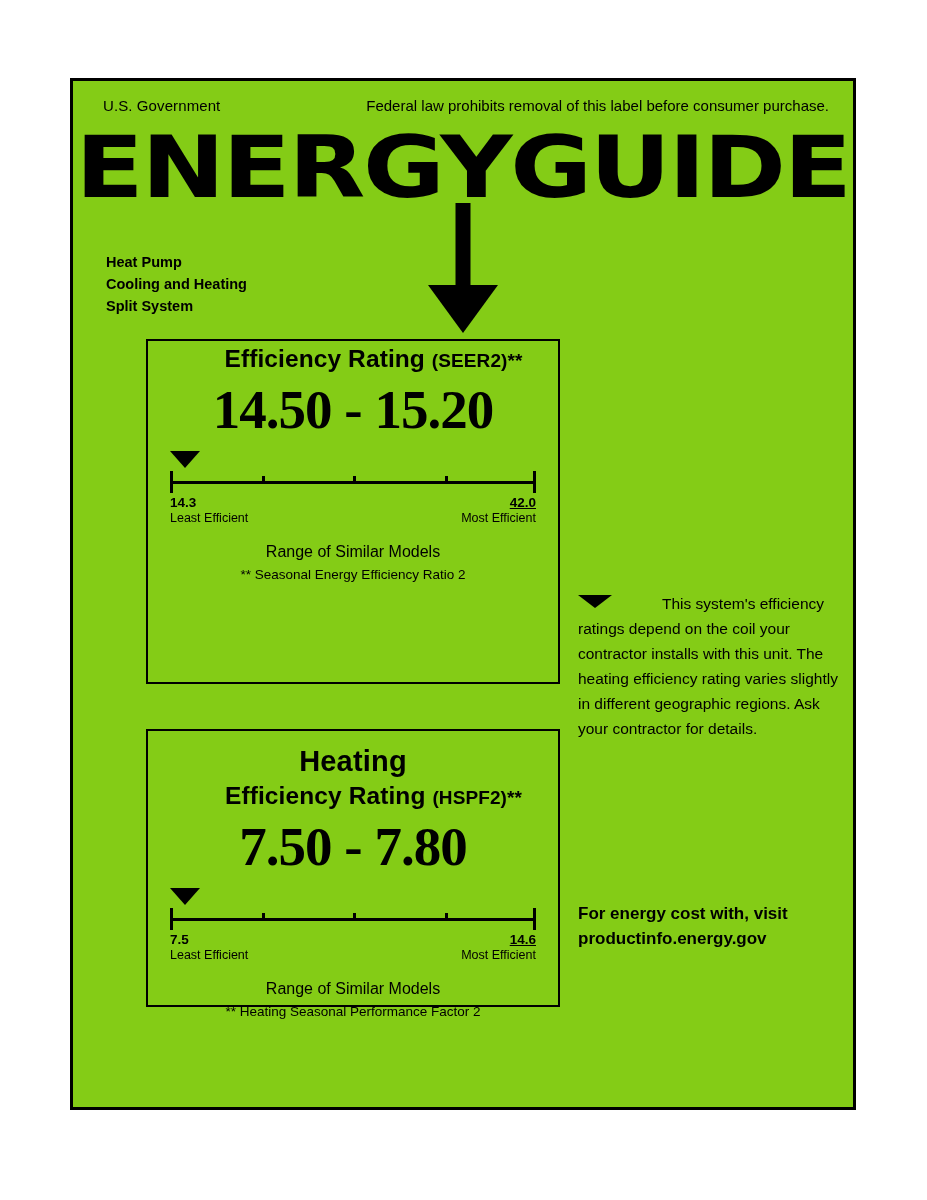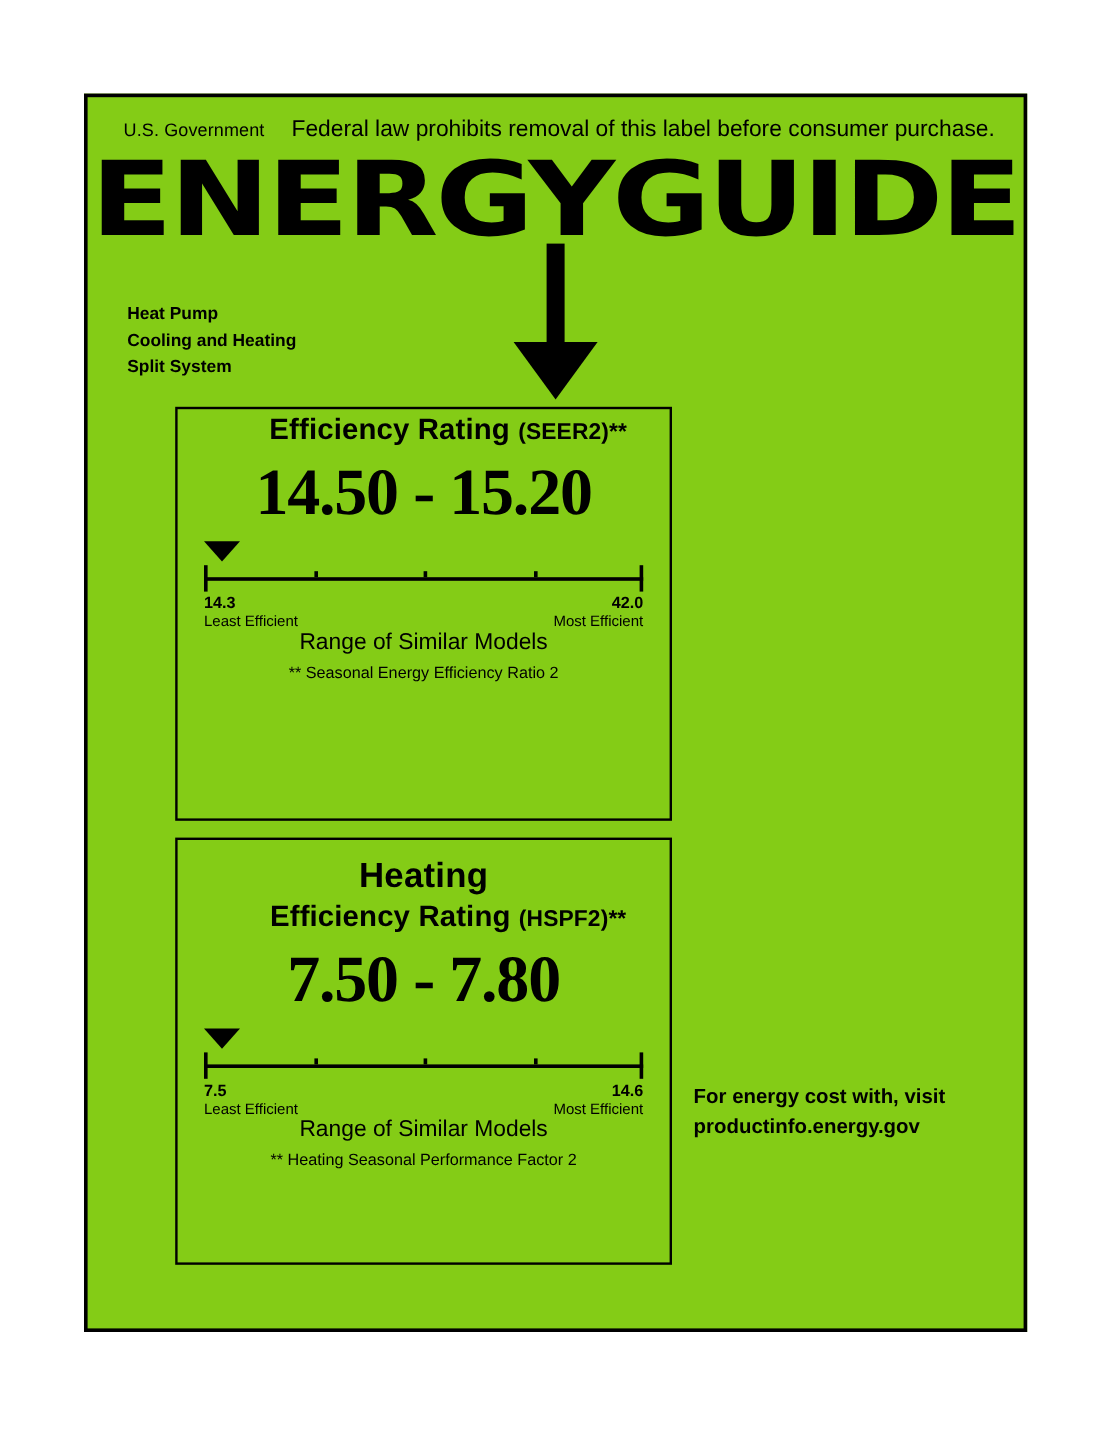--- a/index.html
+++ b/index.html
@@ -35,21 +35,21 @@
     right: 24px;
     display: flex;
     justify-content: space-between;
     align-items: baseline;
   }
   .gov-text {
     font-size: 15px;
     letter-spacing: .1px;
   }
   .law-text {
-    font-size: 19px;
+    font-size: 15px;
   }
 
   
   .wordmark-wrap {
     position: absolute;
     top: 38px;
     left: 0;
     width: 100%;
     text-align: center;
     height: 110px;
@@ -116,21 +116,21 @@
 
   
   .rating-box {
     position: absolute;
     left: 73px;
     width: 414px;
     border: 2px solid #000000;
     box-sizing: border-box;
   }
   #cooling-box { top: 258px; height: 345px; }
-  #heating-box { top: 617px; height: 356px; }
+  #heating-box { top: 648px; height: 278px; }
 
   .rb-title {
     text-align: center;
     font-size: 29px;
     font-weight: bold;
     margin-top: 14px;
     letter-spacing: .2px;
   }
   .rb-sub {
     text-align: center;
@@ -193,32 +193,33 @@
     height: 5px;
     background: #000;
   }
   .scale-minmax {
     position: absolute;
     top: 44px;
     font-size: 13.5px;
     font-weight: bold;
   }
   .scale-minmax.left { left: 0; }
-  .scale-minmax.right { right: 0; }
+  .scale-minmax.right { right: 0; text-decoration: underline; }
   .scale-eff {
     position: absolute;
     top: 60px;
     font-size: 12.5px;
   }
   .scale-eff.left { left: 0; }
   .scale-eff.right { right: 0; }
 
   .rb-range {
     text-align: center;
-    font-size: 19px;
+    font-size: 16px;
+    margin-top: 18px;
   }
   .rb-foot {
     text-align: center;
     font-size: 13.5px;
     margin-top: 6px;
   }
 
   
   .note-block {
     position: absolute;
@@ -319,19 +320,22 @@
       <div class="scale-minmax left">7.5</div>
       <div class="scale-minmax right">14.6</div>
       <div class="scale-eff left">Least Efficient</div>
       <div class="scale-eff right">Most Efficient</div>
     </div>
 
     <div class="rb-range">Range of Similar Models</div>
     <div class="rb-foot">** Heating Seasonal Performance Factor 2</div>
   </div>
 
+  <div class="note-block">
+    <span class="note-arrow"></span><span>This system's efficiency ratings depend on the coil your contractor installs with this unit.  The heating efficiency rating varies slightly in different geographic regions. Ask your contractor for details.</span>
+  </div>
 
   <div class="cost-block">
     <div>For energy cost with, visit</div>
     <div>productinfo.energy.gov</div>
   </div>
 
 </div>
 
 </body></html>

